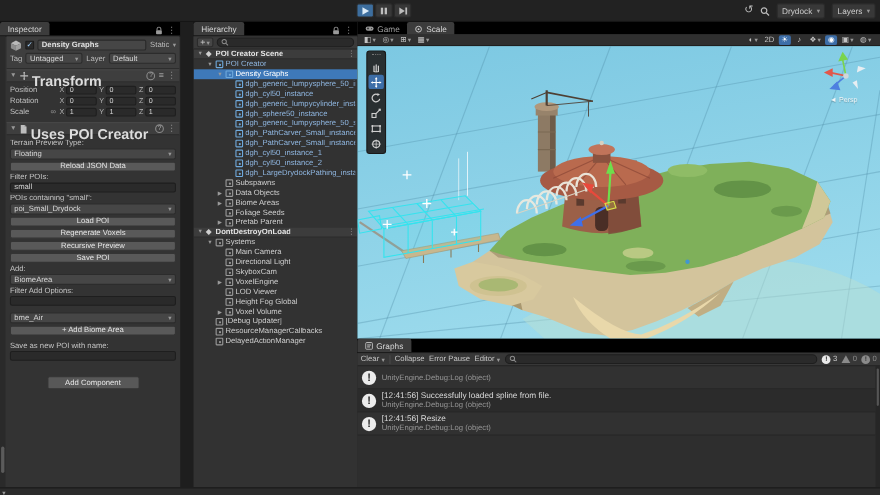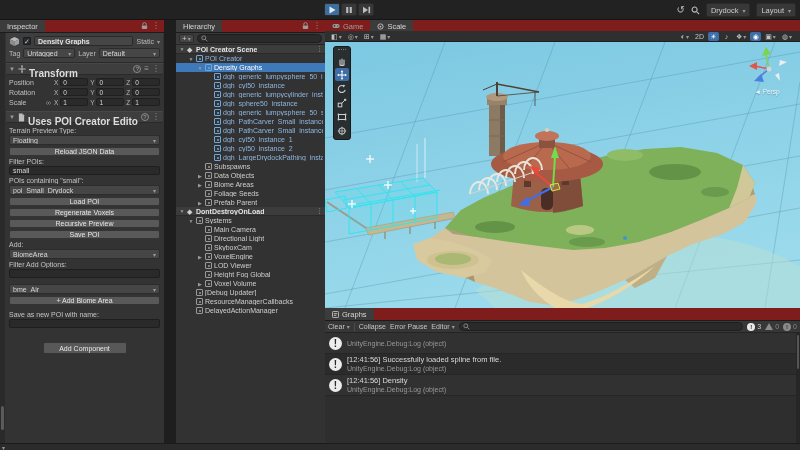--- a/index.html
+++ b/index.html
@@ -11,40 +11,40 @@
   #topbar { position:absolute; left:0; top:0; width:800px; height:20px; background:#222222; border-bottom:1px solid #151515; }
   #playgroup { position:absolute; left:324px; top:3px; display:flex; gap:1px; }
   .playbtn { width:16px; height:13px; background:#383838; border:1px solid #2a2a2a; border-radius:2px; display:flex; align-items:center; justify-content:center; }
   .playbtn.on { background:#3d6e9e; }
   #topright { position:absolute; right:4px; top:2px; height:16px; display:flex; align-items:center; gap:6px; }
   .tr-icon { color:#bdbdbd; font-size:10px; line-height:10px; }
   .tr-drop { height:14px; background:#383838; border:1px solid #2a2a2a; border-radius:2px; padding:0 4px; display:flex; align-items:center; gap:4px; font-size:7.5px; color:#cccccc; }
   .caret { font-size:6px; color:#999; }
 
   
-  .tabrow { height:13px; background:#7f1d1d; border-bottom:1px solid #1c1c1c; display:flex; }
+  .tabrow { height:13px; background:#000000; border-bottom:1px solid #1c1c1c; display:flex; align-items:flex-end; }
   .tab { height:12px; padding:0 7px; display:flex; align-items:center; gap:3px; font-size:7.5px; color:#9f9f9f; }
   .tab.active { background:#3c3c3c; color:#d6d6d6; border-radius:2px 2px 0 0; }
   .tab-icons { margin-left:auto; display:flex; align-items:center; gap:4px; padding-right:4px; }
   .mini { font-size:8px; color:#9a9a9a; line-height:8px; }
 
   
   #inspector { position:absolute; left:0; top:20px; width:164px; bottom:7px; background:#333333; }
   #insp-scroll { position:absolute; left:0; top:13px; bottom:0; width:5px; background:#2a2a2a; }
   #insp-thumb { position:absolute; left:1px; top:373px; width:3px; height:24px; background:#5b5b5b; border-radius:2px; }
   #insp-body { position:absolute; left:6px; right:1px; top:13px; bottom:0; }
   .ins-head { background:#3e3e3e; border-bottom:1px solid #2a2a2a; padding:2px 3px 3px 3px; }
   .irow { display:flex; align-items:center; gap:3px; height:12px; }
   .namefield { flex:1; height:10px; background:#464646; border:1px solid #2a2a2a; border-radius:2px; font-size:7px; font-weight:bold; color:#e2e2e2; display:flex; align-items:center; padding:0 3px; overflow:hidden; white-space:nowrap; }
   .chk { width:8px; height:8px; background:#2a2a2a; border:1px solid #1c1c1c; border-radius:1px; color:#9fd0ff; font-size:7px; line-height:7px; text-align:center; }
   .slbl { font-size:7px; color:#bbbbbb; }
   .drop { height:10px; background:#464646; border:1px solid #2c2c2c; border-radius:2px; display:flex; align-items:center; font-size:7px; color:#d8d8d8; padding:0 3px; gap:3px; overflow:hidden; white-space:nowrap; }
   .drop .caret { margin-left:auto; }
   .comp-head { height:12px; background:#3e3e3e; border-top:1px solid #474747; border-bottom:1px solid #2a2a2a; display:flex; align-items:center; gap:3px; padding:0 3px; }
-  .comp-title { font-size:10px; font-weight:bold; color:#dddddd; overflow:hidden; white-space:nowrap; flex:1;margin-top:8px; }
+  .comp-title { font-size:13px; font-weight:bold; color:#dddddd; overflow:hidden; white-space:nowrap; flex:1;margin-top:8px; }
   .fold { font-size:6px; color:#999; }
   .help { width:8px; height:8px; border-radius:50%; border:1px solid #8a8a8a; color:#aaa; font-size:6px; line-height:7px; text-align:center; }
   .comp-body { padding:2px 3px 4px 3px; }
   .t-row { display:flex; align-items:center; height:10px; gap:2px; }
   .t-lbl { width:34px; font-size:7px; color:#c0c0c0; }
   .t-link { width:7px; font-size:7px; color:#9a9a9a; text-align:center; }
   .t-axis { font-size:6.5px; color:#b5b5b5; }
   .t-field { flex:1; height:8px; background:#2a2a2a; border:1px solid #1f1f1f; border-radius:2px; font-size:6.5px; color:#d6d6d6; padding:0 2px; line-height:7px; }
   .f-lbl { font-size:7px; color:#c4c4c4; height:7px; line-height:7px; margin:2px 0 1px 0; white-space:nowrap; overflow:hidden; }
   .f-input { height:9px; background:#2a2a2a; border:1px solid #1e1e1e; border-radius:2px; font-size:7px; color:#d6d6d6; padding:0 3px; line-height:8px; margin-bottom:2px; }
@@ -149,21 +149,21 @@
       <span class="tr-icon">↺</span>
       <svg width="9" height="9" viewBox="0 0 10 10">
           <circle cx="4" cy="4" r="2.8" fill="none" stroke="#bdbdbd" stroke-width="1.2"></circle>
           <line x1="6.2" y1="6.2" x2="9" y2="9" stroke="#bdbdbd" stroke-width="1.2"></line>
         </svg>
       <div class="tr-drop">
           <span>Drydock</span>
           <span class="caret">▾</span>
         </div>
       <div class="tr-drop">
-          <span>Layout</span>
+          <span>Layers</span>
           <span class="caret">▾</span>
         </div>
     </div>
   </div>
 
   <div id="inspector">
     <div class="tabrow">
       <div class="tab active">Inspector</div>
       <div class="tab-icons">
         <svg width="7" height="8" viewBox="0 0 8 9">
@@ -797,21 +797,21 @@
         <div class="c-row">
           <div class="c-ic">!</div>
           <div>
             <div class="c-msg">[12:41:56] Successfully loaded spline from file.</div>
             <div class="c-det">UnityEngine.Debug:Log (object)</div>
           </div>
         </div>
         <div class="c-row">
           <div class="c-ic">!</div>
           <div>
-            <div class="c-msg">[12:41:56] Density</div>
+            <div class="c-msg">[12:41:56] Resize</div>
             <div class="c-det">UnityEngine.Debug:Log (object)</div>
           </div>
         </div>
       </div>
     <div id="c-scroll">
         <div id="c-thumb"></div>
       </div>
   </div>
 
   <div id="statusbar"><span class="caret">▾</span></div>

